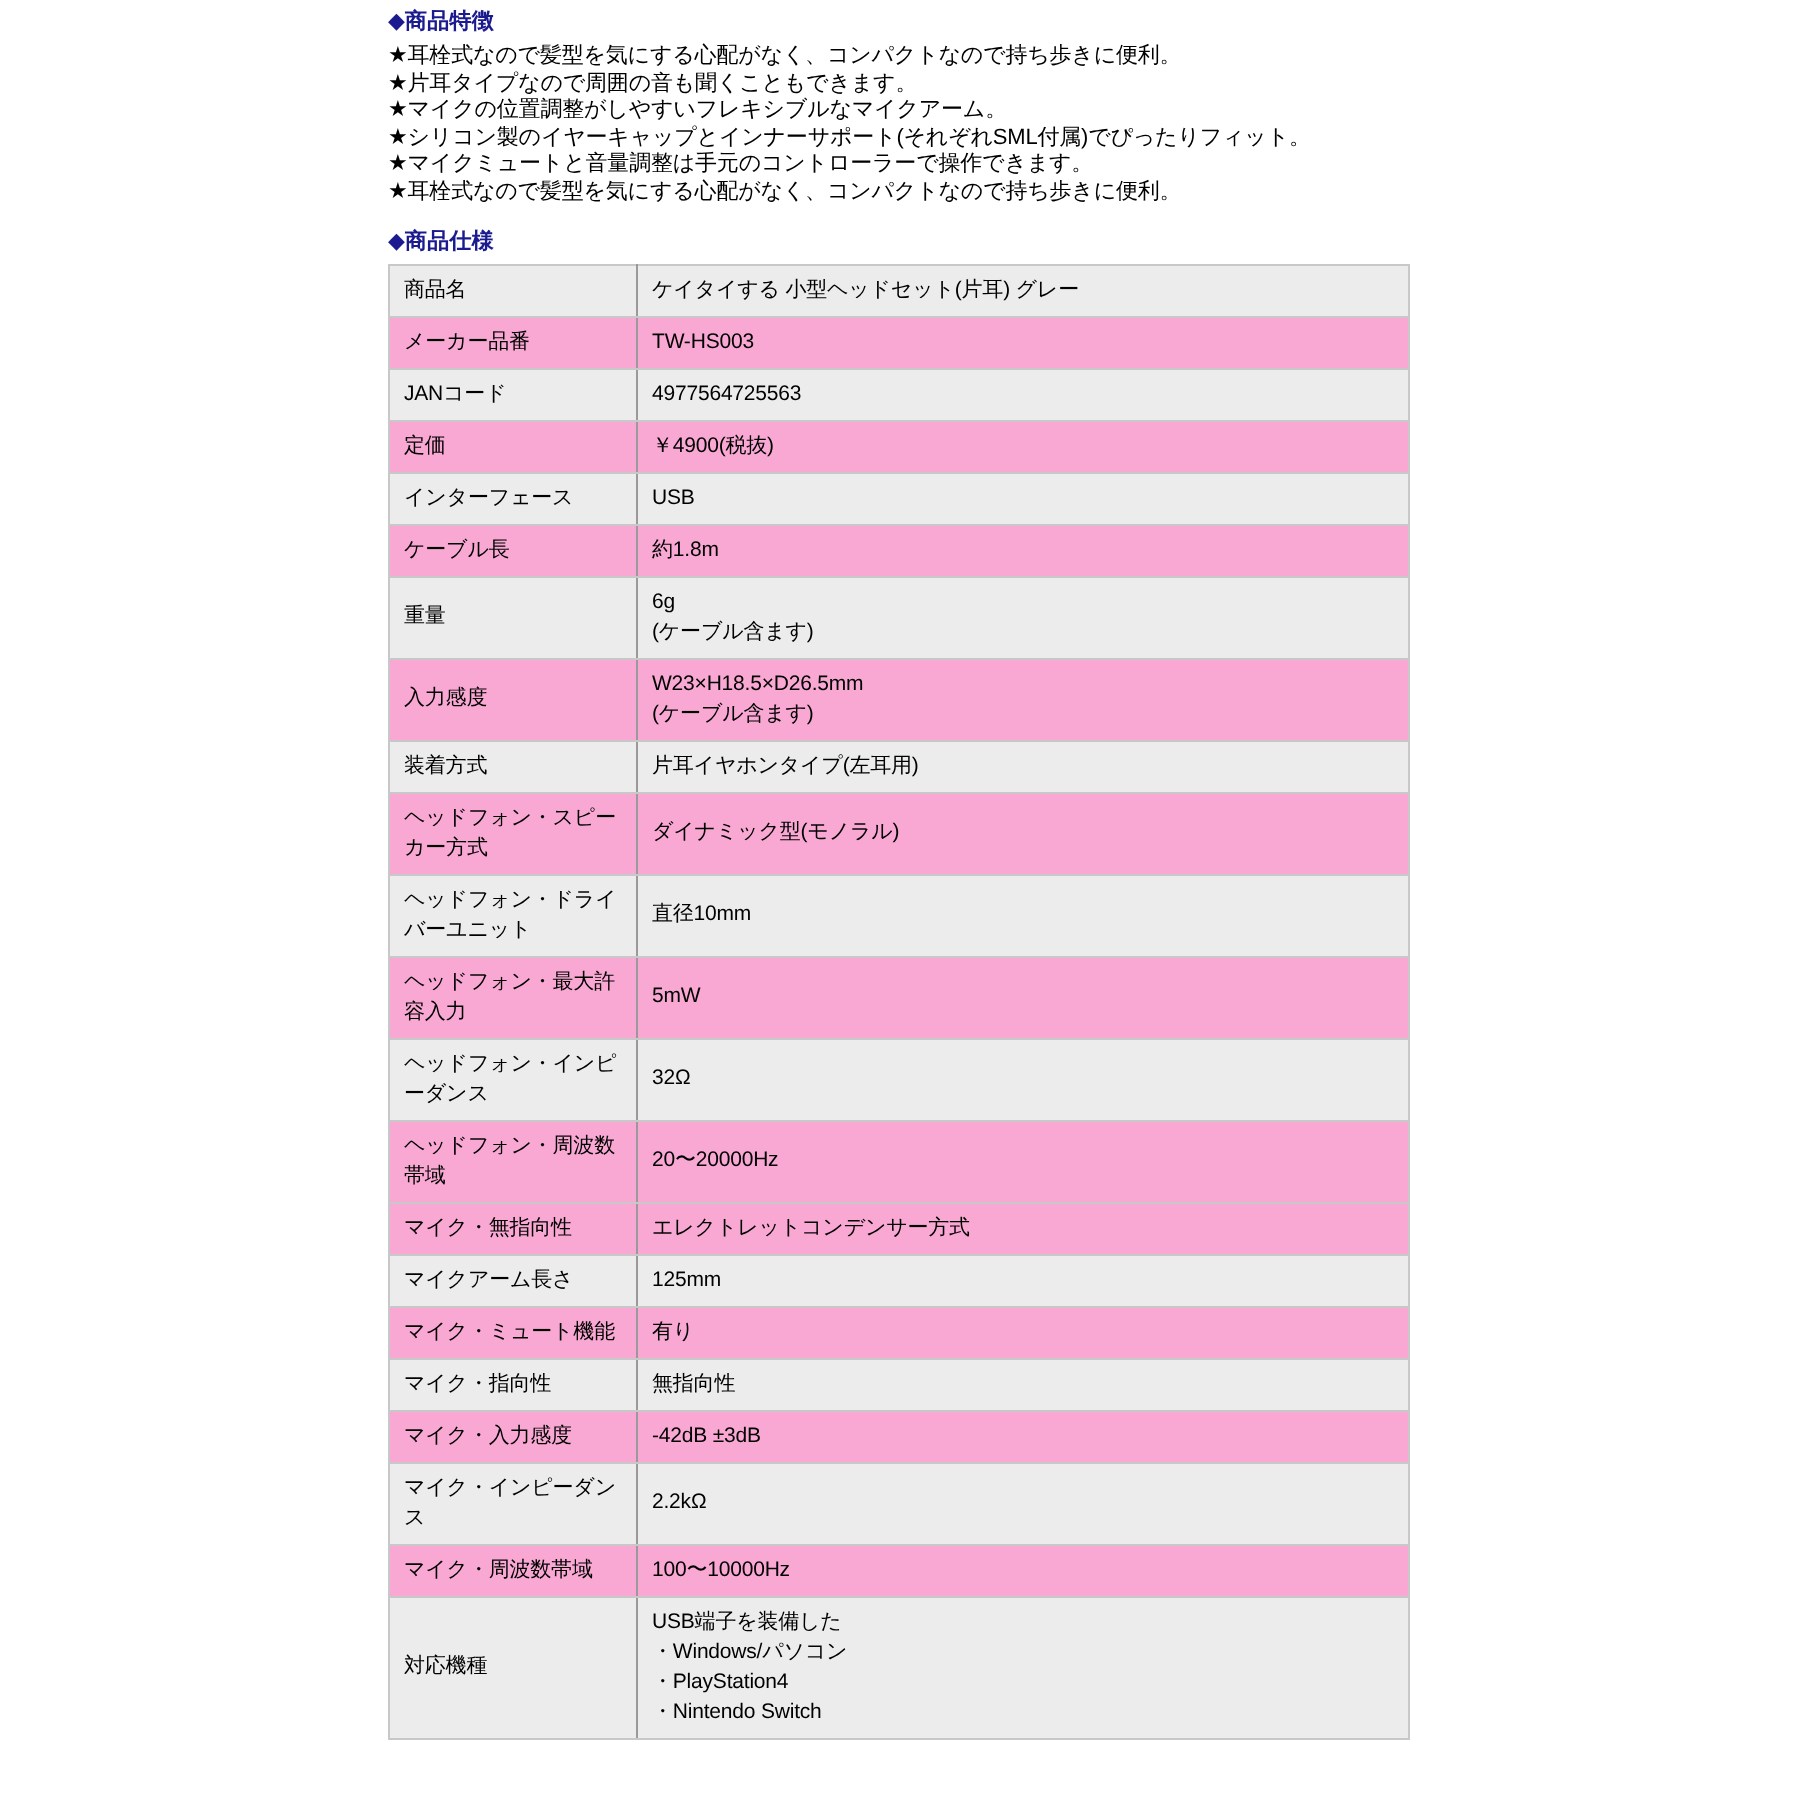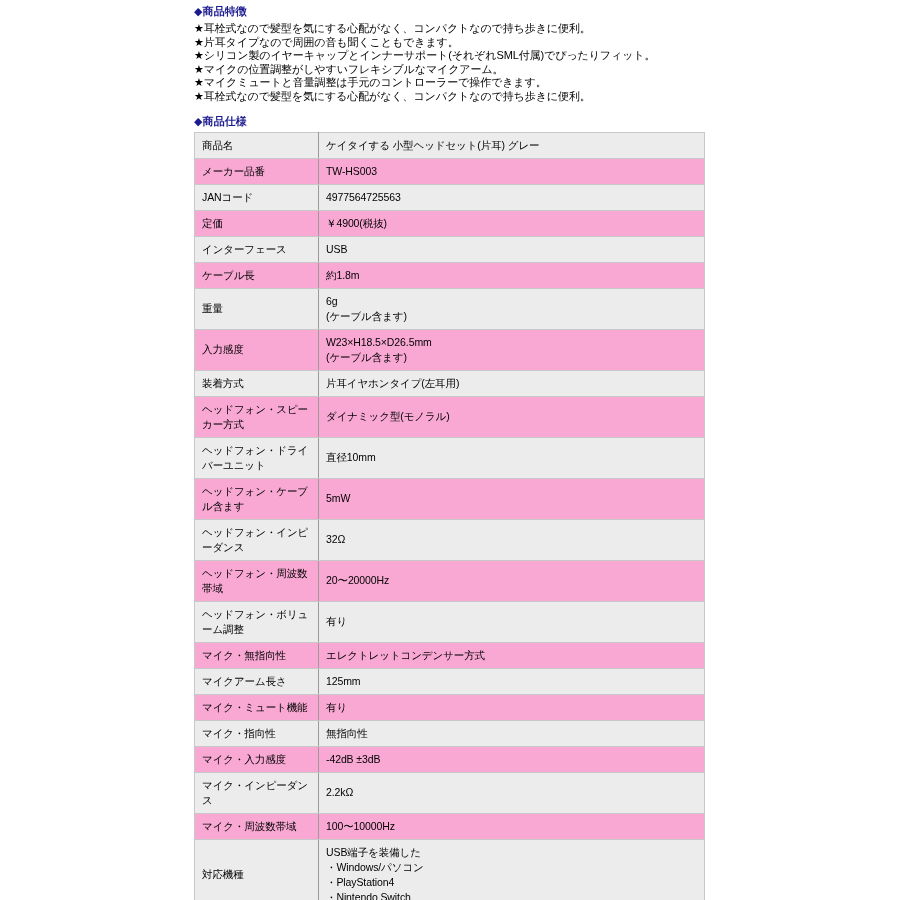--- a/index.html
+++ b/index.html
@@ -87,22 +87,22 @@
 <body>
 
 <div class="page">
   <div class="content">
 
     <div class="section-heading">◆商品特徴</div>
 
     <ul class="feature-list" id="features-list">
         <li><span class="star">★</span><span>耳栓式なので髪型を気にする心配がなく、コンパクトなので持ち歩きに便利。</span></li>
         <li><span class="star">★</span><span>片耳タイプなので周囲の音も聞くこともできます。</span></li>
+        <li><span class="star">★</span><span>マイクの位置調整がしやすいフレキシブルなマイクアーム。</span></li>
         <li><span class="star">★</span><span>シリコン製のイヤーキャップとインナーサポート(それぞれSML付属)でぴったりフィット。</span></li>
-        <li><span class="star">★</span><span>マイクの位置調整がしやすいフレキシブルなマイクアーム。</span></li>
         <li><span class="star">★</span><span>マイクミュートと音量調整は手元のコントローラーで操作できます。</span></li>
         <li><span class="star">★</span><span>耳栓式なので髪型を気にする心配がなく、コンパクトなので持ち歩きに便利。</span></li>
       </ul>
 
     <div class="section-heading">◆商品仕様</div>
 
     <table class="spec-table">
       <colgroup>
         <col class="c-label">
         <col class="c-value">
@@ -170,41 +170,35 @@
               <span class="line">ダイナミック型(モノラル)</span>
             </td>
           </tr>
           <tr class="odd">
             <td class="label">ヘッドフォン・ドライバーユニット</td>
             <td class="value">
               <span class="line">直径10mm</span>
             </td>
           </tr>
           <tr class="even">
-            <td class="label">ヘッドフォン・ケーブル含ます</td>
+            <td class="label">ヘッドフォン・最大許容入力</td>
             <td class="value">
               <span class="line">5mW</span>
             </td>
           </tr>
           <tr class="odd">
             <td class="label">ヘッドフォン・インピーダンス</td>
             <td class="value">
               <span class="line">32Ω</span>
             </td>
           </tr>
           <tr class="even">
             <td class="label">ヘッドフォン・周波数帯域</td>
             <td class="value">
               <span class="line">20〜20000Hz</span>
-            </td>
-          </tr>
-          <tr class="odd">
-            <td class="label">ヘッドフォン・ボリューム調整</td>
-            <td class="value">
-              <span class="line">有り</span>
             </td>
           </tr>
           <tr class="even">
             <td class="label">マイク・無指向性</td>
             <td class="value">
               <span class="line">エレクトレットコンデンサー方式</span>
             </td>
           </tr>
           <tr class="odd">
             <td class="label">マイクアーム長さ</td>

